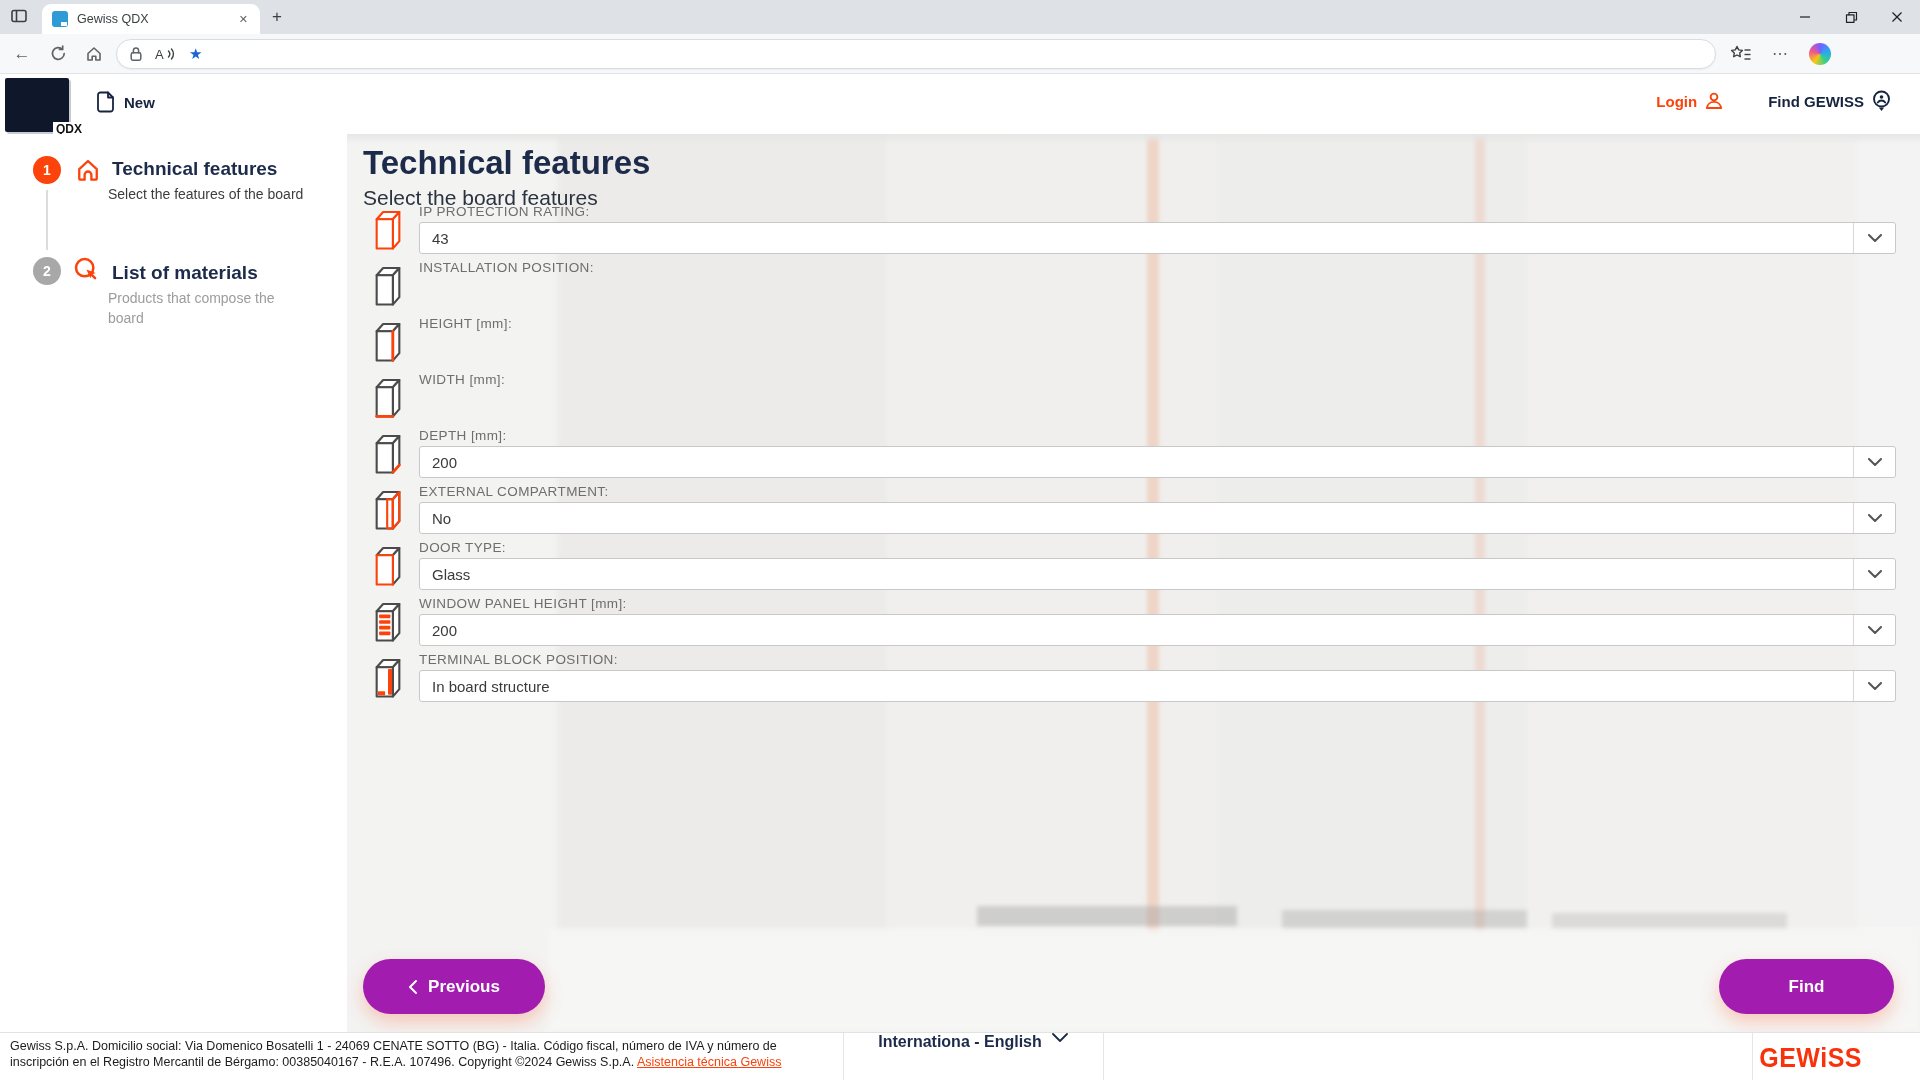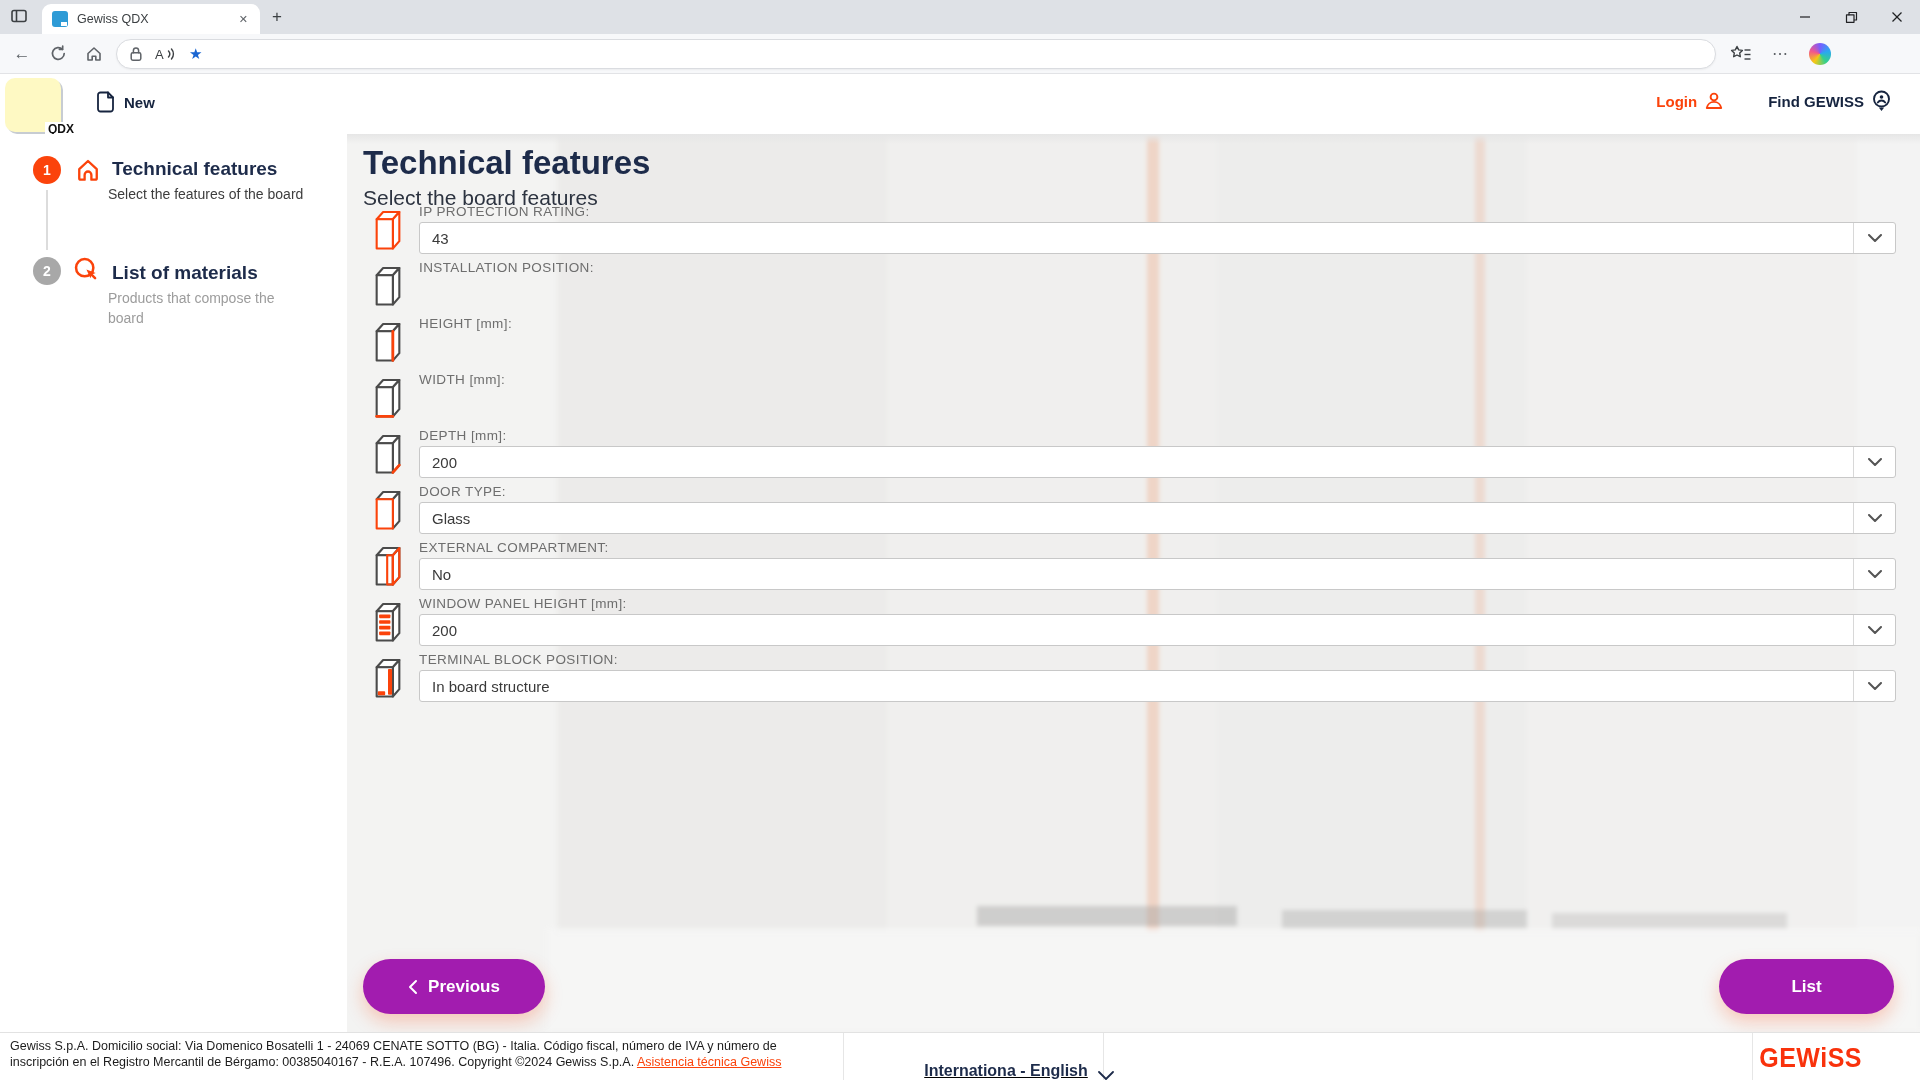--- a/index.html
+++ b/index.html
@@ -40,22 +40,22 @@
     white-space:nowrap; overflow:hidden; }
   .pill-ic { margin-left:12px; cursor:pointer; display:flex; align-items:center; }
   .star-filled { color:#1a66d2; font-size:15px; }
   .toolbar-right { display:flex; align-items:center; margin-left:14px; gap:20px; }
   .dots { font-size:16px; color:#5f6368; cursor:pointer; letter-spacing:1px; }
   .copilot { width:22px; height:22px; border-radius:50%; cursor:pointer;
     background:conic-gradient(#7a5cff,#2aa8f0,#35d08a,#f6c913,#f2578c,#7a5cff); }
 
   
   .app-header { position:relative; height:60px; background:#fff; }
-  .qdx-logo { position:absolute; left:5px; top:4px; width:56px; height:54px;
-    background:#fef9c3; border-radius:10px; box-shadow:2px 2px 0 #c7ccd2;
+  .qdx-logo { position:absolute; left:5px; top:4px; width:64px; height:54px;
+    background:#0f172a; border-radius:2px; box-shadow:2px 2px 0 #c7ccd2;
     cursor:pointer; }
   .qdx-label { position:absolute; right:-16px; bottom:-4px; background:#fff;
     padding:0 3px; font-size:12px; font-weight:bold; color:#101010; }
   .new-group { position:absolute; left:95px; top:16px; display:flex;
     align-items:center; gap:7px; cursor:pointer; }
   .new-label { font-size:15px; font-weight:bold; color:#16243f; }
   .hdr-right { position:absolute; right:28px; top:16px; display:flex;
     align-items:center; gap:44px; }
   .login-group,.find-group { display:flex; align-items:center; gap:7px; cursor:pointer; }
   .login-label { font-size:15px; font-weight:bold; color:#fb430b; }
@@ -138,23 +138,23 @@
   .btn-next { right:26px; top:825px; width:175px; }
 
   
   .app-footer { position:relative; height:48px; background:#fff;
     border-top:1px solid #e2e2e2; }
   .legal { position:absolute; left:10px; top:6px; width:800px; font-size:12.5px;
     line-height:15.5px; color:#1c1c1c; }
   .legal a { color:#fb430b; text-decoration:underline; cursor:pointer; }
   .fdiv { position:absolute; top:0; bottom:0; width:1px; background:#e6e6e6; }
   .fd1 { left:843px; } .fd2 { left:1103px; } .fd3 { left:1752px; }
-  .lang { position:absolute; left:889px; width:260px; top:0; bottom:0;
-    display:flex; align-items:flex-end; justify-content:center; gap:10px;
-    cursor:pointer;text-decoration:underline; }
+  .lang { position:absolute; left:843px; width:260px; top:0; bottom:0;
+    display:flex; align-items:flex-start; justify-content:center; gap:10px;
+    cursor:pointer; }
   .lang-label { font-size:16px; font-weight:bold; color:#1d2b4a; }
   .brand { position:absolute; right:58px; top:10px; font-size:25px;
     font-weight:800; color:#f9320c; letter-spacing:.5px; cursor:pointer;
     transform:scaleY(1.08); }
 
   svg.ic { display:block; }
   .st { fill:none; stroke-linecap:round; stroke-linejoin:round; }
 </style>
 </head>
 <body>
@@ -372,44 +372,44 @@
                   <polyline points="1,1 7,7 13,1"></polyline>
                 </svg>
               </span>
           </div>
         </div>
 
         <div class="row">
           <svg class="cab" viewBox="0 0 42 58">
             <polygon class="g" points="7,17 15,8 35,8 27,17"></polygon>
               <polygon class="g" points="27,17 35,8 35,44 27,53"></polygon>
-              <rect class="o" x="7" y="17" width="20" height="36"></rect>
-          </svg>
-          <div class="flabel">DOOR TYPE:</div>
-          <div class="select">
-            <span class="sval">Glass</span>
-            <span class="schev">
-                <svg width="14" height="8" viewBox="0 0 14 8">
-                  <polyline points="1,1 7,7 13,1"></polyline>
-                </svg>
-              </span>
-          </div>
-        </div>
-
-        <div class="row">
-          <svg class="cab" viewBox="0 0 42 58">
-            <polygon class="g" points="7,17 15,8 35,8 27,17"></polygon>
-              <polygon class="g" points="27,17 35,8 35,44 27,53"></polygon>
               <rect class="g" x="7" y="17" width="20" height="36"></rect>
               <rect class="oo" x="20" y="17" width="7" height="36"></rect>
               <polygon class="oo" points="27,17 35,8 35,44 27,53"></polygon>
           </svg>
           <div class="flabel">EXTERNAL COMPARTMENT:</div>
           <div class="select">
             <span class="sval">No</span>
+            <span class="schev">
+                <svg width="14" height="8" viewBox="0 0 14 8">
+                  <polyline points="1,1 7,7 13,1"></polyline>
+                </svg>
+              </span>
+          </div>
+        </div>
+
+        <div class="row">
+          <svg class="cab" viewBox="0 0 42 58">
+            <polygon class="g" points="7,17 15,8 35,8 27,17"></polygon>
+              <polygon class="g" points="27,17 35,8 35,44 27,53"></polygon>
+              <rect class="o" x="7" y="17" width="20" height="36"></rect>
+          </svg>
+          <div class="flabel">DOOR TYPE:</div>
+          <div class="select">
+            <span class="sval">Glass</span>
             <span class="schev">
                 <svg width="14" height="8" viewBox="0 0 14 8">
                   <polyline points="1,1 7,7 13,1"></polyline>
                 </svg>
               </span>
           </div>
         </div>
 
         <div class="row">
           <svg class="cab" viewBox="0 0 42 58">
@@ -453,21 +453,21 @@
 
       </div>
 
       <div class="btn btn-prev">
         <svg width="10" height="16" viewBox="0 0 10 16">
             <polyline points="8,2 2,8 8,14" fill="none" stroke="#fff" stroke-width="2" stroke-linecap="round" stroke-linejoin="round"></polyline>
           </svg>
         <span>Previous</span>
       </div>
       <div class="btn btn-next">
-        <span>List</span>
+        <span>Find</span>
       </div>
     </main>
   </div>
 
   <footer class="app-footer">
     <div class="legal"><span>Gewiss S.p.A. Domicilio social: Via Domenico Bosatelli 1 - 24069 CENATE SOTTO (BG) - Italia. Código fiscal, número de IVA y número de inscripción en el Registro Mercantil de Bérgamo: 00385040167 - R.E.A. 107496. Copyright ©2024 Gewiss S.p.A. </span><a>Asistencia técnica Gewiss</a></div>
     <span class="fdiv fd1"></span>
     <span class="fdiv fd2"></span>
     <span class="fdiv fd3"></span>
     <div class="lang">

